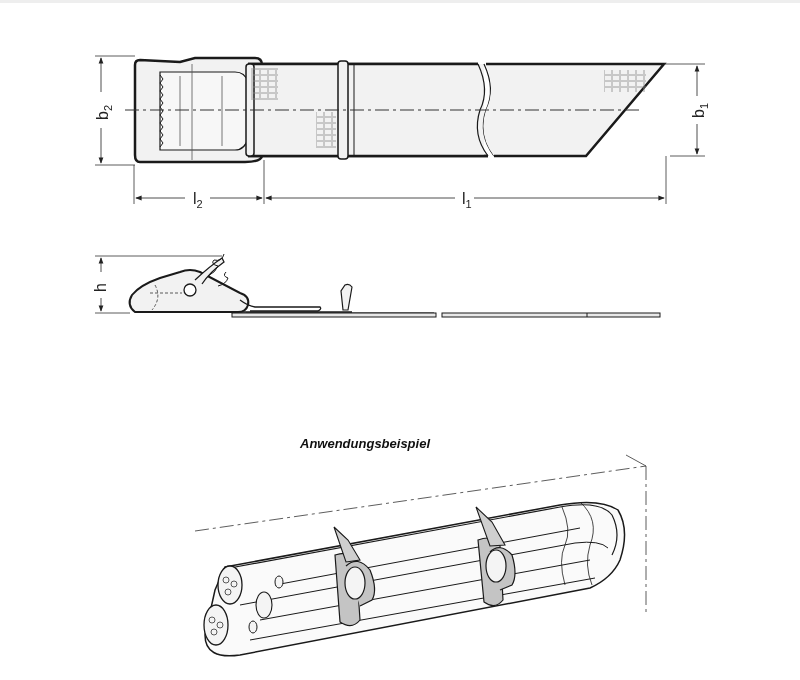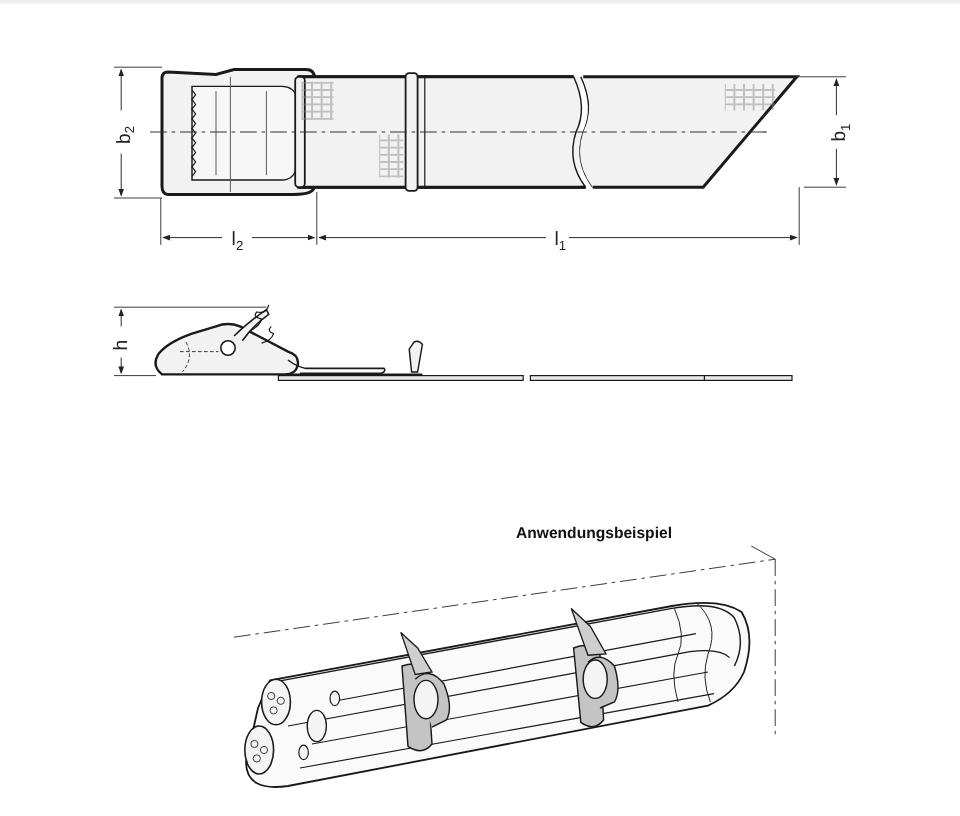--- a/index.html
+++ b/index.html
@@ -1,19 +1,19 @@
 <!DOCTYPE html>
 <html><head>
 <meta charset="utf-8">
 <style>
   html, body { margin:0; padding:0; background:#ffffff; }
   body { width:800px; height:680px; position:relative; overflow:hidden; font-family:"Liberation Sans", sans-serif; }
   .topbar { position:absolute; left:0; top:0; width:800px; height:3px; background:#eeeeee; }
   svg { position:absolute; left:0; top:0; }
-  .caption { position:absolute; left:300px; top:436px; width:260px; text-align:right; font-weight:bold; font-size:13px; color:#111; }
+  .caption { position:absolute; left:300px; top:436px; width:260px; text-align:left; font-weight:bold; font-size:13px; color:#111;font-style:italic; }
   .dim { font-family:"Liberation Sans", sans-serif; font-size:16px; fill:#222; }
   .sub { font-size:11px; }
 </style>
 </head>
 <body>
 
 <div class="topbar"></div>
 
 <svg width="800" height="680" viewBox="0 0 800 680">
   <defs>

